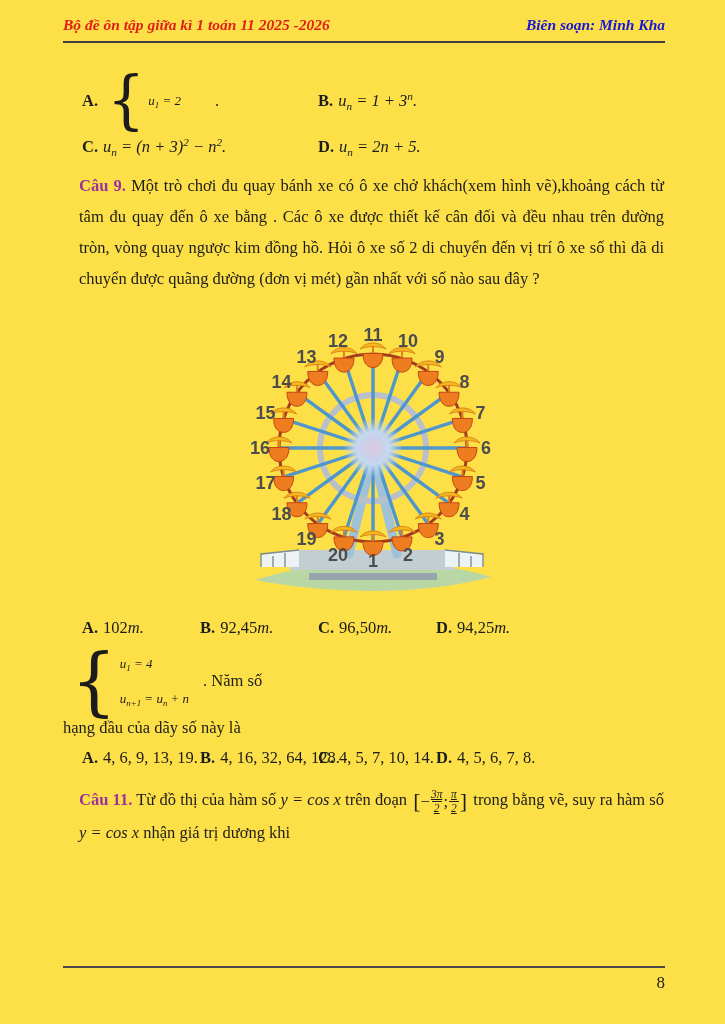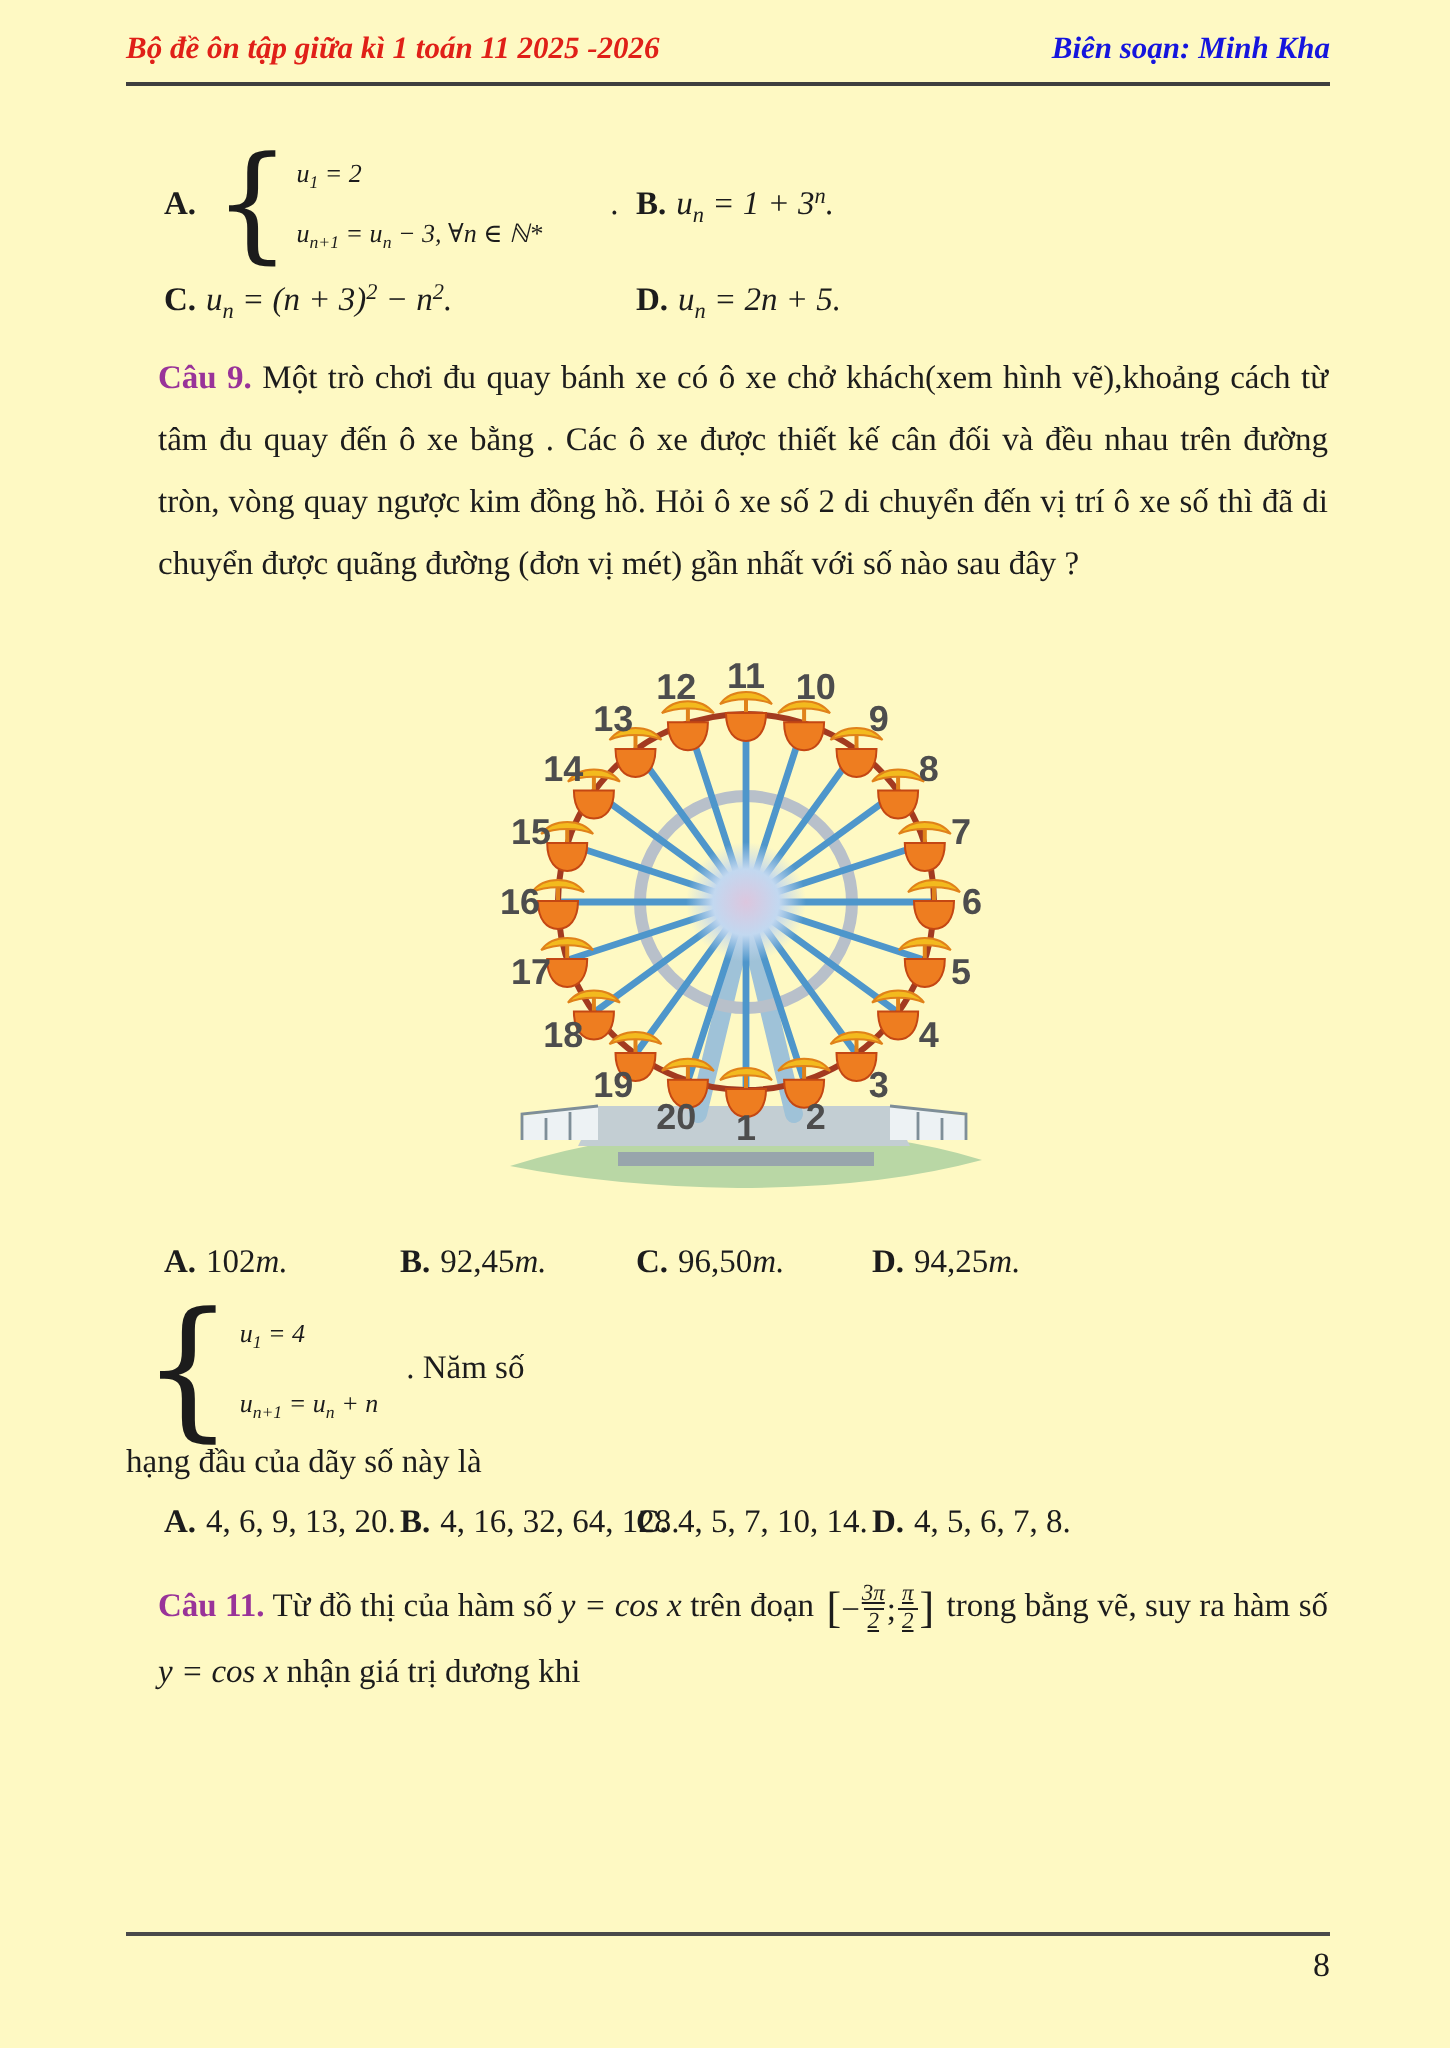--- a/index.html
+++ b/index.html
@@ -1,18 +1,18 @@
 <!DOCTYPE html>
 <html><head>
 <meta charset="utf-8">
 <style>
   html,body{margin:0;padding:0;background:#ffffff;}
   body{width:725px;height:1024px;position:relative;overflow:hidden;
        font-family:"Liberation Serif","DejaVu Serif",serif;color:#1c1c1c;font-size:16.5px;}
-  .page{position:absolute;inset:0;background:#fef9c3;}
+  .page{position:absolute;inset:0;background:#fde047;}
 
   
   .hdr{position:absolute;top:16px;left:63px;right:60px;display:flex;justify-content:space-between;
        align-items:baseline;border-bottom:2.5px solid #3f3f3f;padding-bottom:7px;
        font-style:italic;font-weight:bold;font-size:15.5px;}
   .hdr .hl{color:#e02018;}
   .hdr .hr{color:#1515dd;}
 
   
   .ftr{position:absolute;top:966px;left:63px;right:60px;border-top:2.5px solid #4a4a4a;
@@ -78,21 +78,20 @@
 
   <main>
 
     <div class="two-col">
       <div class="c1">
         <b class="olabel">A.</b>
         <span class="sys">
           <span class="brace">{</span>
           <span class="syscol">
             <span class="m">u<sub>1</sub> = 2</span>
-            <span class="m">u<sub>n+1</sub> = u<sub>n</sub> − 3, ∀n ∈ ℕ*</span>
           </span>
         </span>
         <span class="dot">.</span>
       </div>
       <div class="c2">
         <b class="olabel">B.</b>
         <span class="m">u<sub>n</sub> = 1 + 3<sup>n</sup>.</span>
       </div>
     </div>
 
@@ -284,21 +283,21 @@
         <span class="syscol2">
           <span class="m">u<sub>1</sub> = 4</span>
           <span class="m">u<sub>n+1</sub> = u<sub>n</sub> + n</span>
         </span>
       </span>
       <span class="q10tail">. Năm số</span>
     </div>
     <p class="q10line2">hạng đầu của dãy số này là</p>
 
     <div class="optgrid" style="margin-top:8px;">
-      <span class="cell"><b class="olabel">A.</b><span>4, 6, 9, 13, 20.</span></span>
+      <span class="cell"><b class="olabel">A.</b><span>4, 6, 9, 13, 19.</span></span>
       <span class="cell"><b class="olabel">B.</b><span>4, 16, 32, 64, 128.</span></span>
       <span class="cell"><b class="olabel">C.</b><span>4, 5, 7, 10, 14.</span></span>
       <span class="cell"><b class="olabel">D.</b><span>4, 5, 6, 7, 8.</span></span>
     </div>
 
     <p class="para" style="margin-top:14px;"><b class="qlabel">Câu 11.</b>
       <span>Từ đồ thị của hàm số </span><span class="m">y = cos x</span><span> trên đoạn </span><span class="ivl">
           <span class="brk">[</span>
           <span>−</span>
           <span class="frac">

